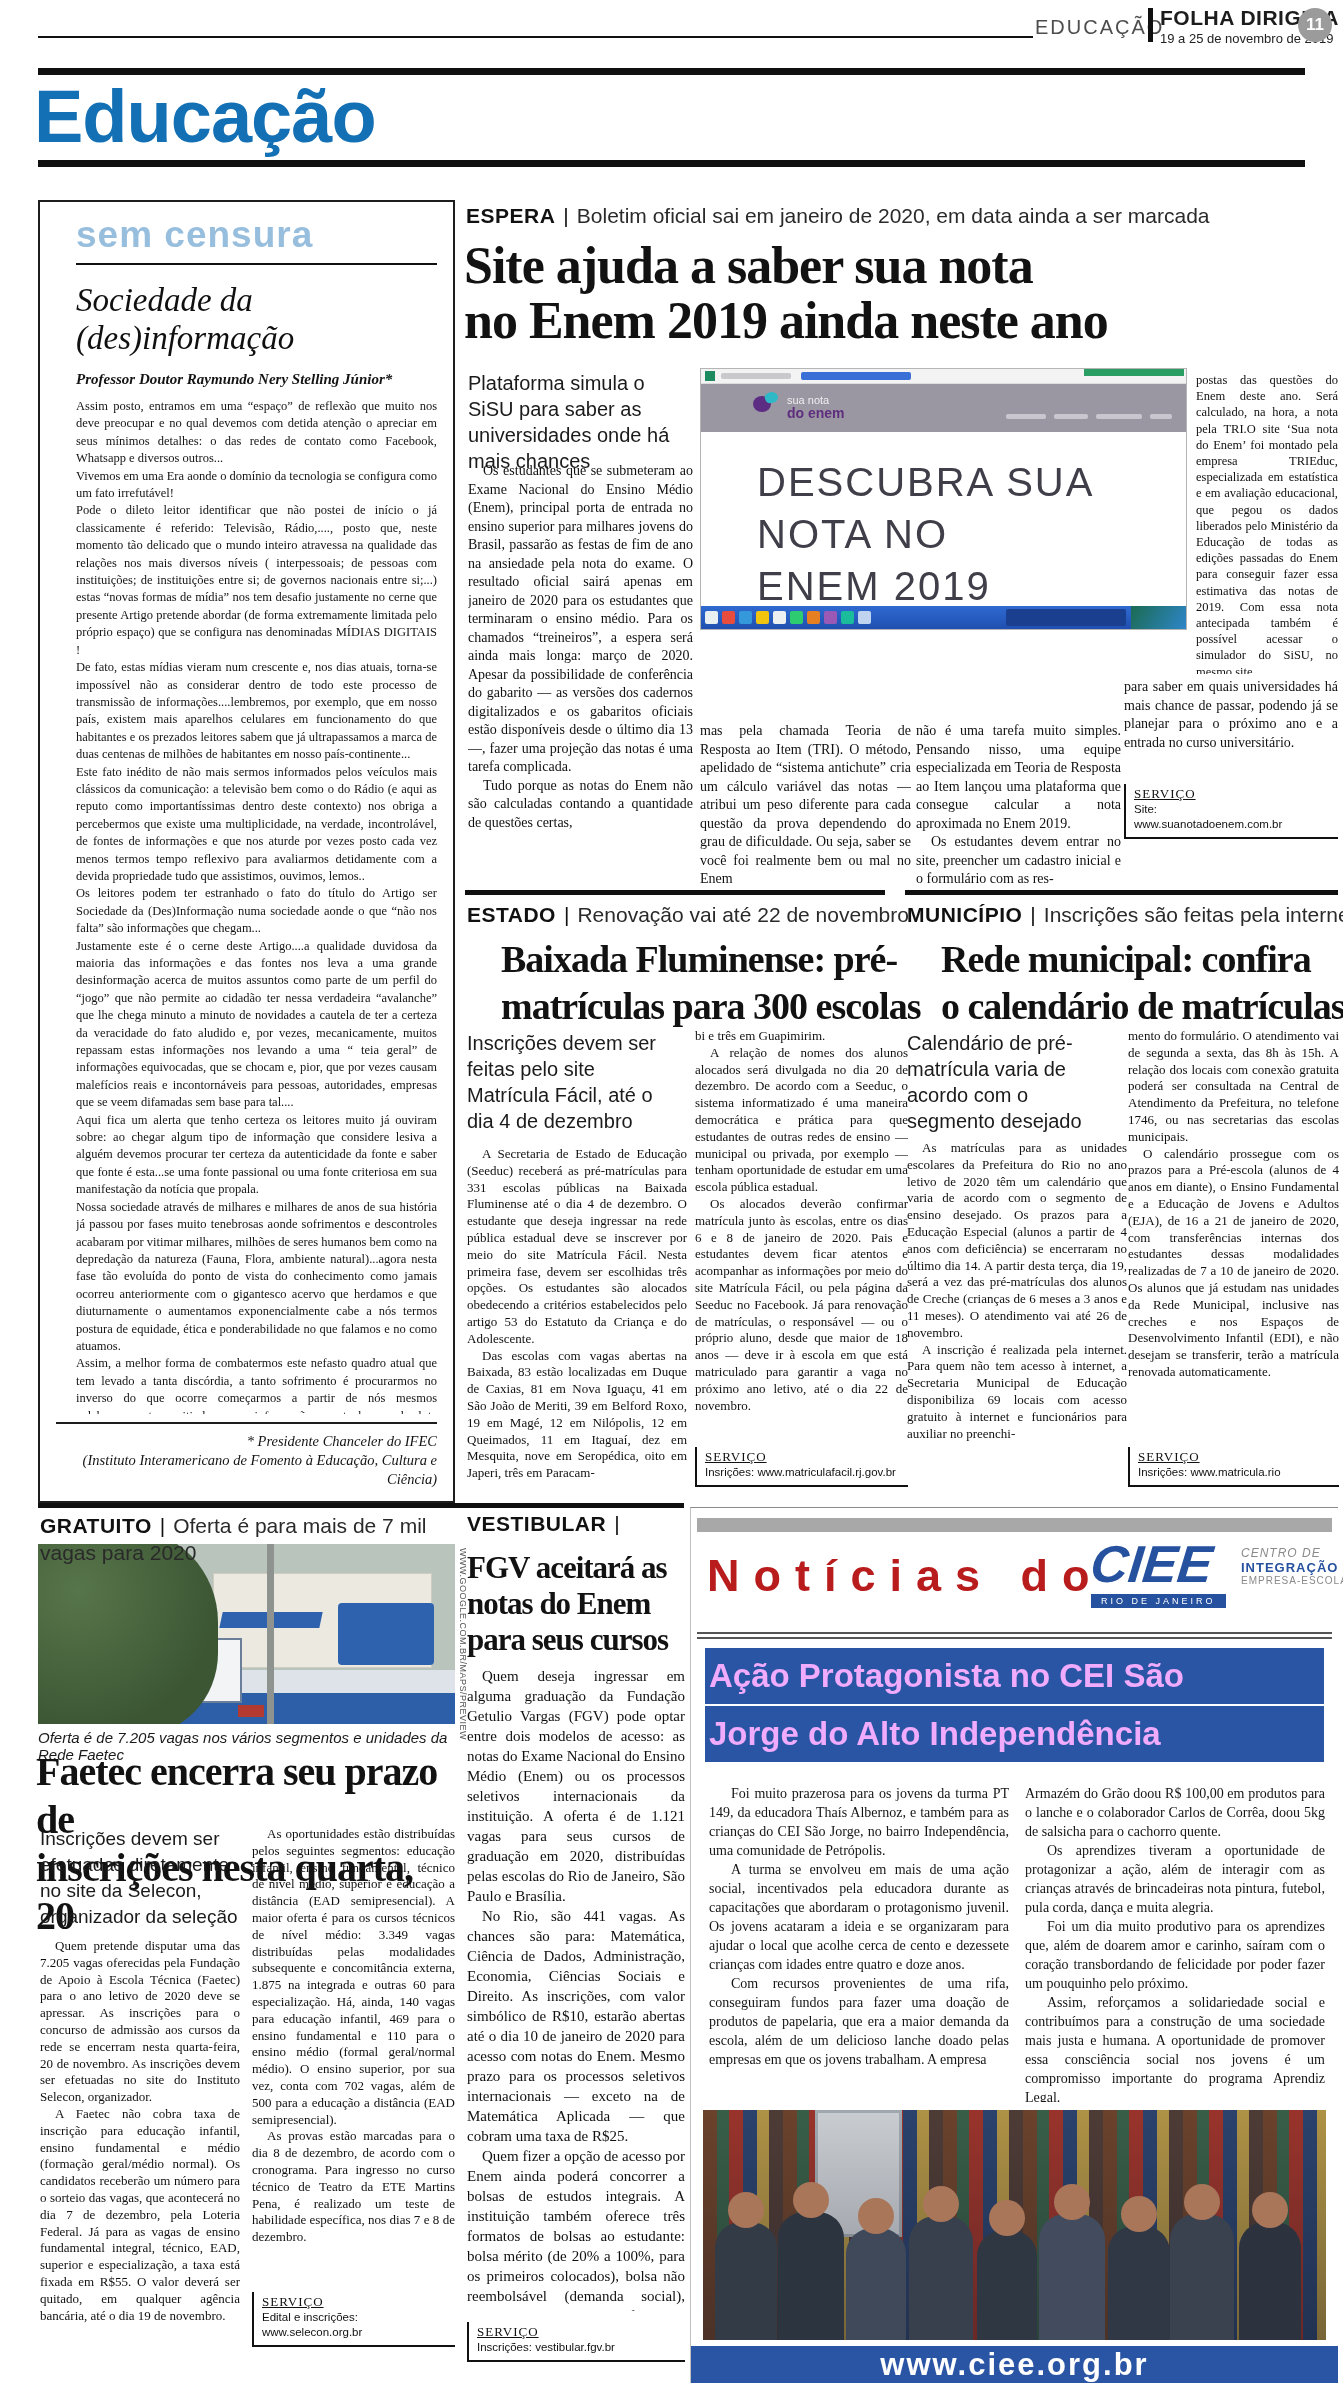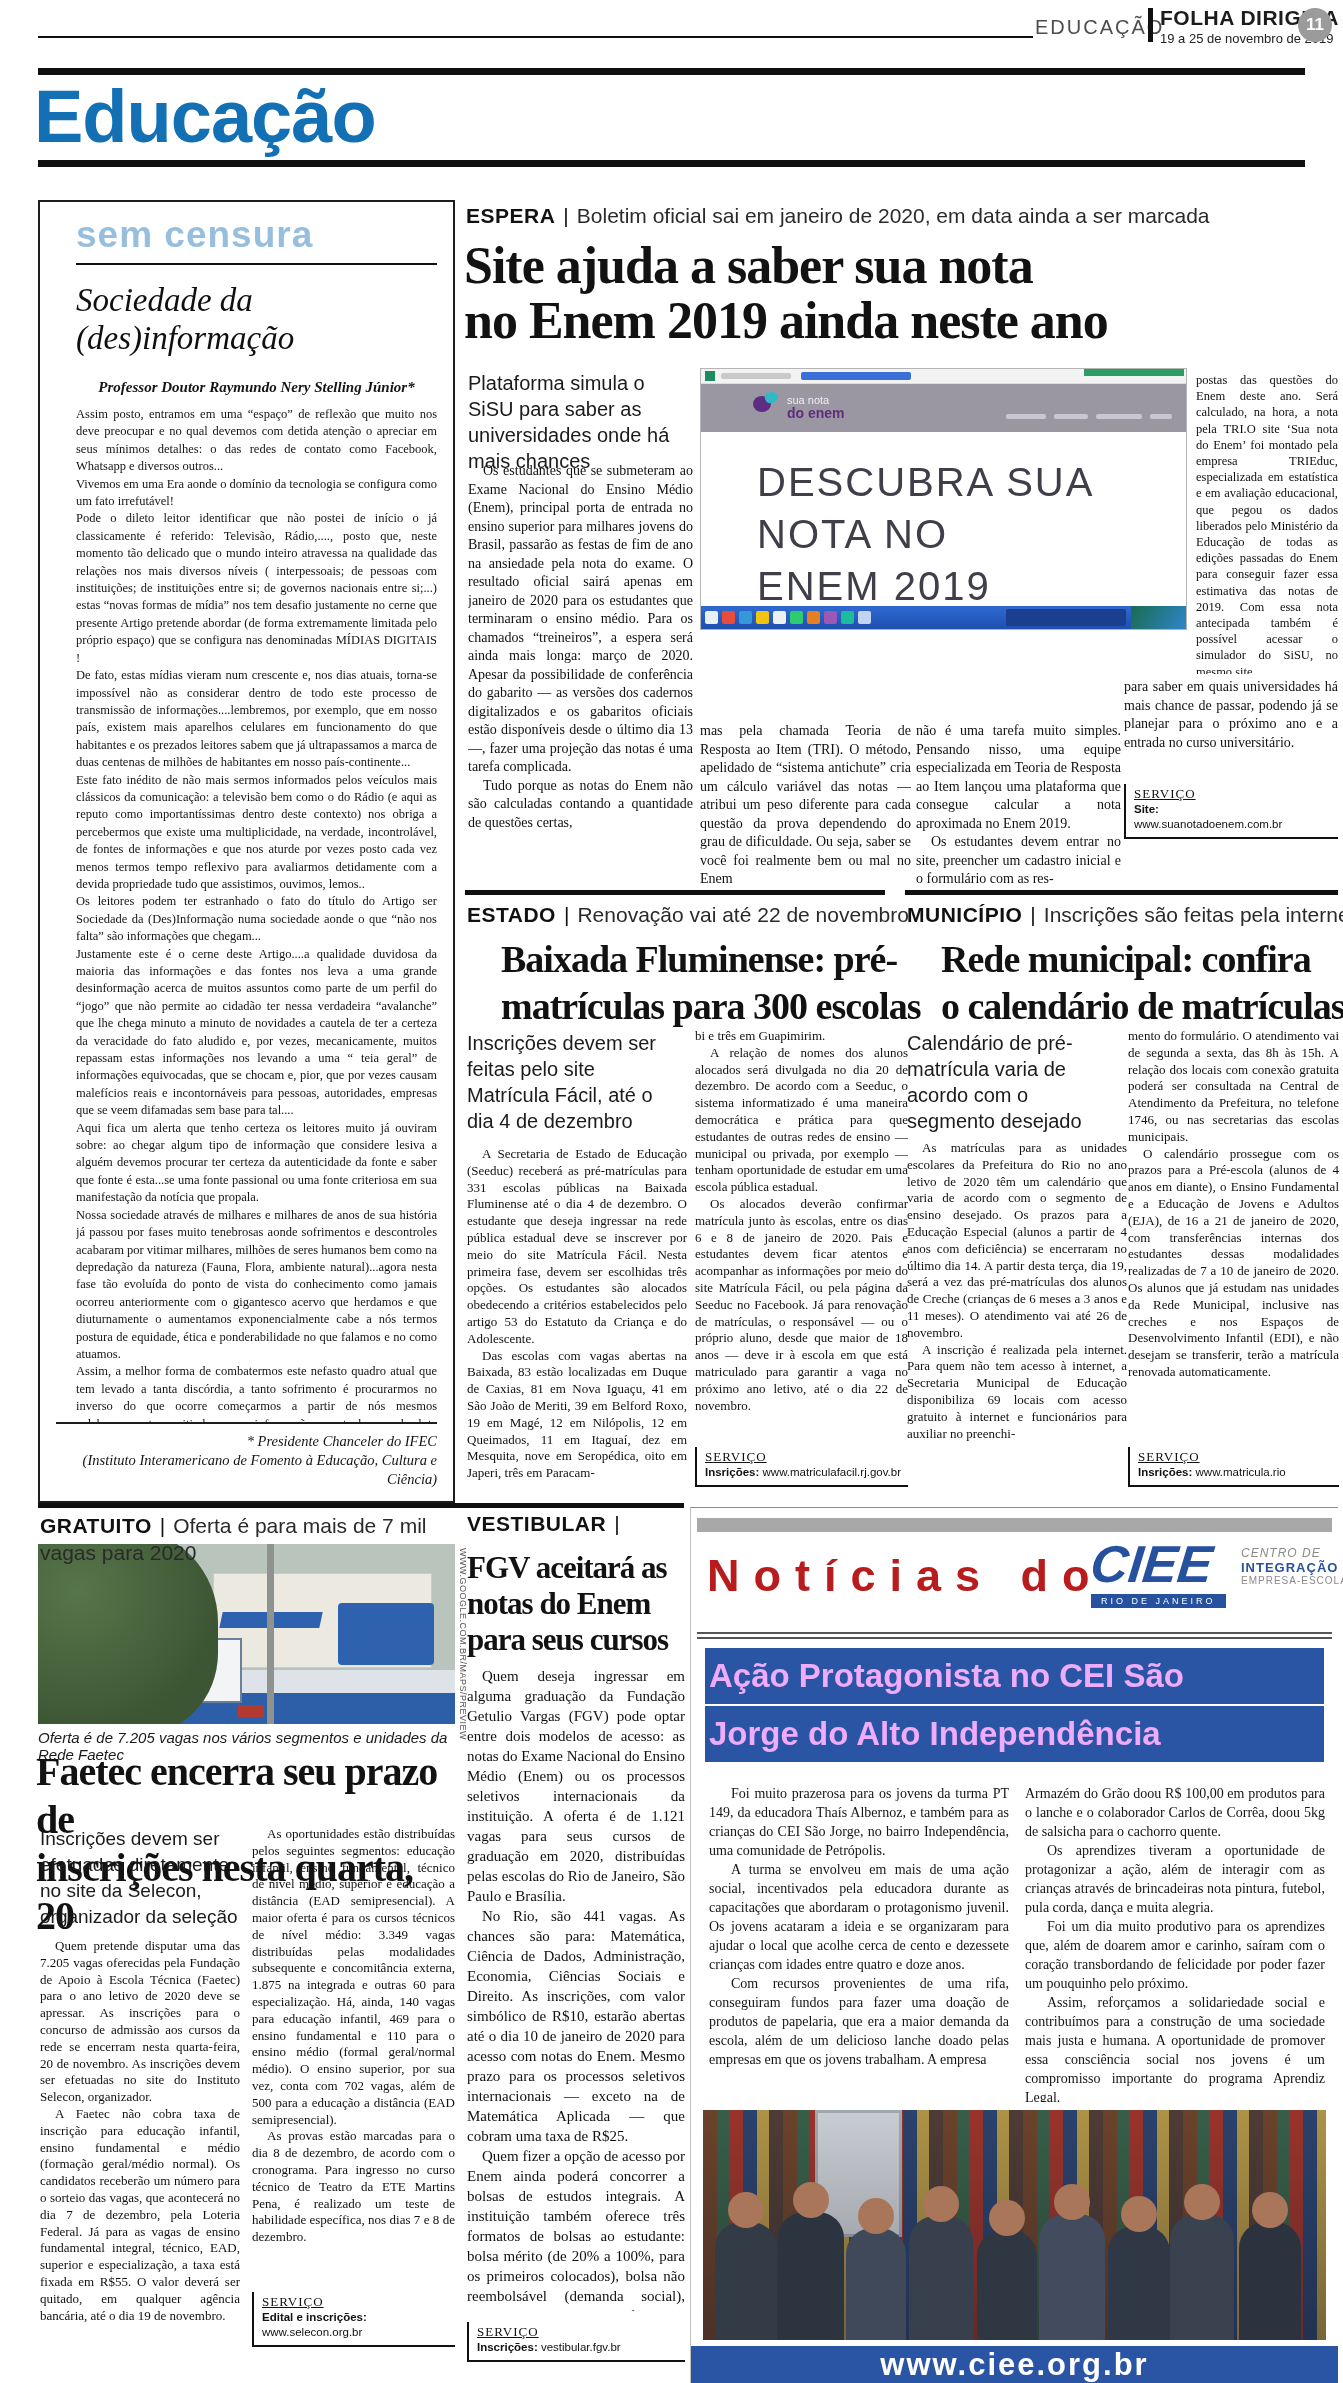--- a/index.html
+++ b/index.html
@@ -13,21 +13,21 @@
   .paper-date{font-family:"Liberation Sans",sans-serif;font-size:13px;color:#222;margin-top:1px;}
   .page-badge{width:34px;height:34px;border-radius:50%;background:#9b9b9b;color:#fff;
               font-family:"Liberation Sans",sans-serif;font-size:17px;font-weight:700;
               display:flex;align-items:center;justify-content:center;}
   .masthead{font-family:"Liberation Sans",sans-serif;font-weight:800;font-size:74px;color:#1470b4;letter-spacing:-1px;line-height:1;}
   
   .opinion-box{border:2px solid #1d1d1d;padding:14px 16px;box-sizing:border-box;}
   .opinion-kicker{font-family:"Liberation Sans",sans-serif;font-weight:700;font-size:37px;color:#98bede;
                   letter-spacing:1px;line-height:1;padding-bottom:10px;border-bottom:2px solid #111;}
   .opinion-title{font-style:italic;font-size:33px;line-height:38px;margin-top:16px;color:#101010;}
-  .opinion-byline{font-style:italic;font-weight:700;font-size:15px;text-align:center;margin:22px 0 10px;}
+  .opinion-byline{font-style:italic;font-weight:700;font-size:15px;text-align:left;margin:14px 0 10px;}
   .opinion-body{font-size:12.5px;line-height:17.4px;text-align:justify;height:1016px;overflow:hidden;}
   .opinion-body p{margin:0;text-indent:0;}
   .opinion-foot{position:absolute;left:16px;right:16px;bottom:12px;border-top:2px solid #1d1d1d;
                 padding-top:8px;text-align:right;font-style:italic;font-size:14.5px;line-height:19px;}
   
   .kicker{font-family:"Liberation Sans",sans-serif;font-size:21px;color:#2a2a2a;white-space:nowrap;}
   .kicker .klabel{font-weight:800;color:#111;letter-spacing:.5px;}
   .kicker .ksep::before{content:"|";margin:0 8px;font-weight:300;color:#111;}
   
   .headline{font-weight:700;letter-spacing:-1px;color:#121212;}
@@ -41,21 +41,21 @@
   .btxt p{margin:0;text-indent:15px;}
   .btxt.cont p:first-child{text-indent:0;}
   .sz-main{font-size:14px;line-height:18.5px;}
   .sz-nrw{font-size:12.5px;line-height:16.2px;}
   .sz-mid{font-size:13px;line-height:16.8px;}
   .sz-fgv{font-size:15px;line-height:20px;}
   
   .servico{font-family:"Liberation Sans",sans-serif;font-size:11.5px;line-height:15px;color:#111;
            border-left:2px solid #111;border-bottom:2px solid #111;padding:2px 2px 5px 8px;box-sizing:border-box;}
   .servico .slabel{font-family:"Liberation Serif",serif;font-size:13px;letter-spacing:1px;text-decoration:underline;display:block;margin-bottom:1px;}
-  .servico .sfield{font-weight:700;}
+  .servico .sfield{font-weight:400;}
   .servico.stack .sfield{display:block;}
   
   .shot{background:#fff;border:1px solid #b5b5b5;box-sizing:border-box;overflow:hidden;}
   .shot-tabs{height:14px;background:#f3f3f3;position:relative;border-bottom:1px solid #ddd;}
   .tab-fav{position:absolute;left:4px;top:2px;width:10px;height:10px;background:#1d8a5f;}
   .tab-title{position:absolute;left:20px;top:4px;width:70px;height:6px;background:#c9c9cc;border-radius:2px;}
   .tab-url{position:absolute;left:100px;top:3px;width:110px;height:8px;background:#3a6fd8;border-radius:2px;}
   .tab-green{position:absolute;right:2px;top:0;width:100px;height:7px;background:#2a9e63;}
   .shot-header{height:48px;background:#9b97a2;position:relative;}
   .blob{position:absolute;border-radius:50%;}

